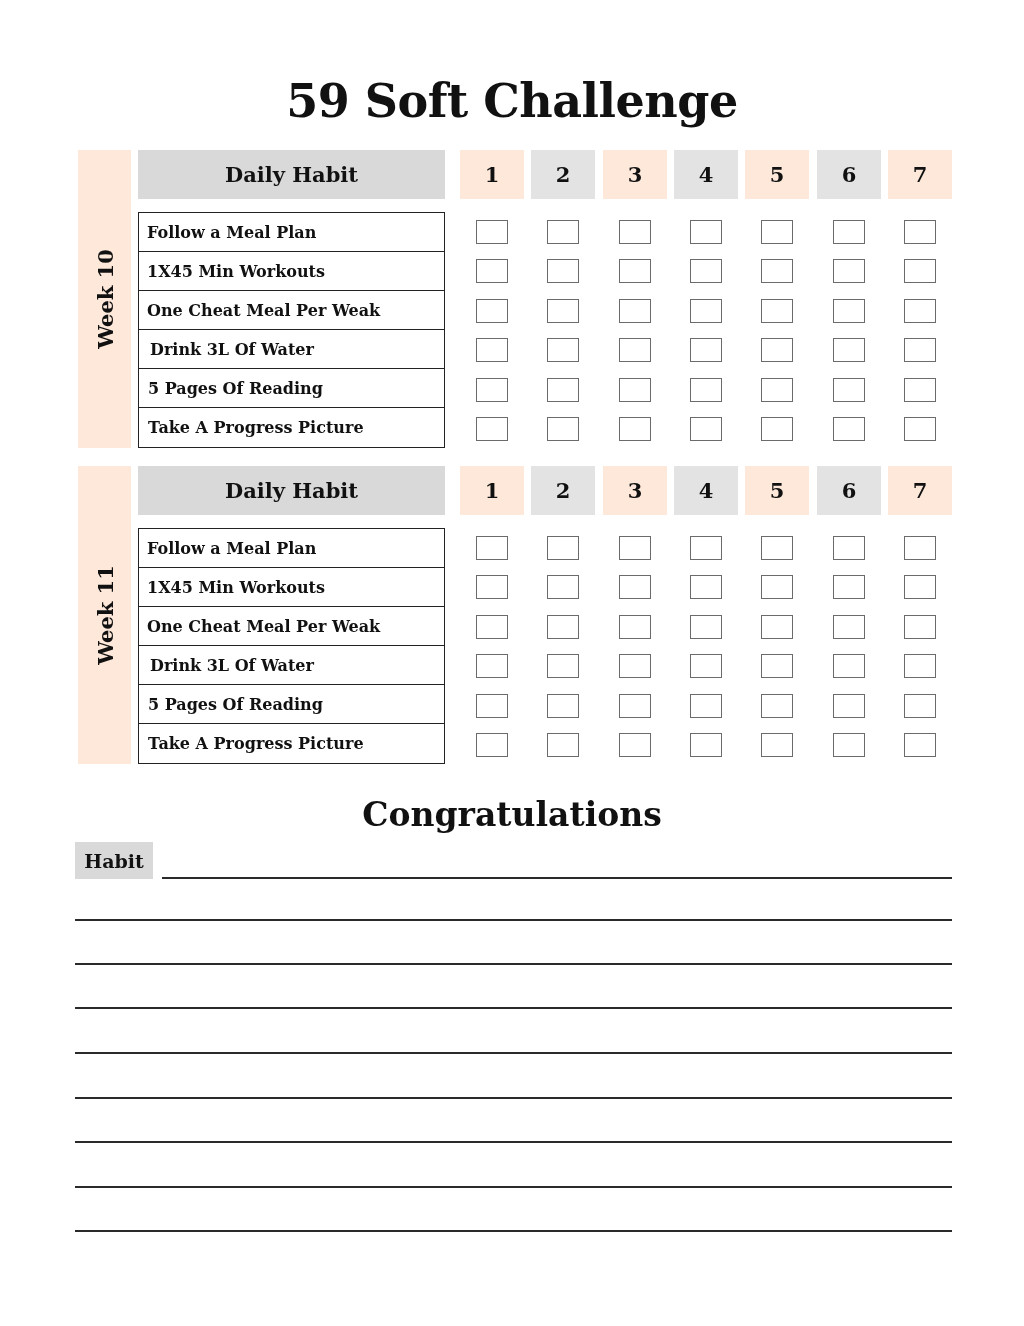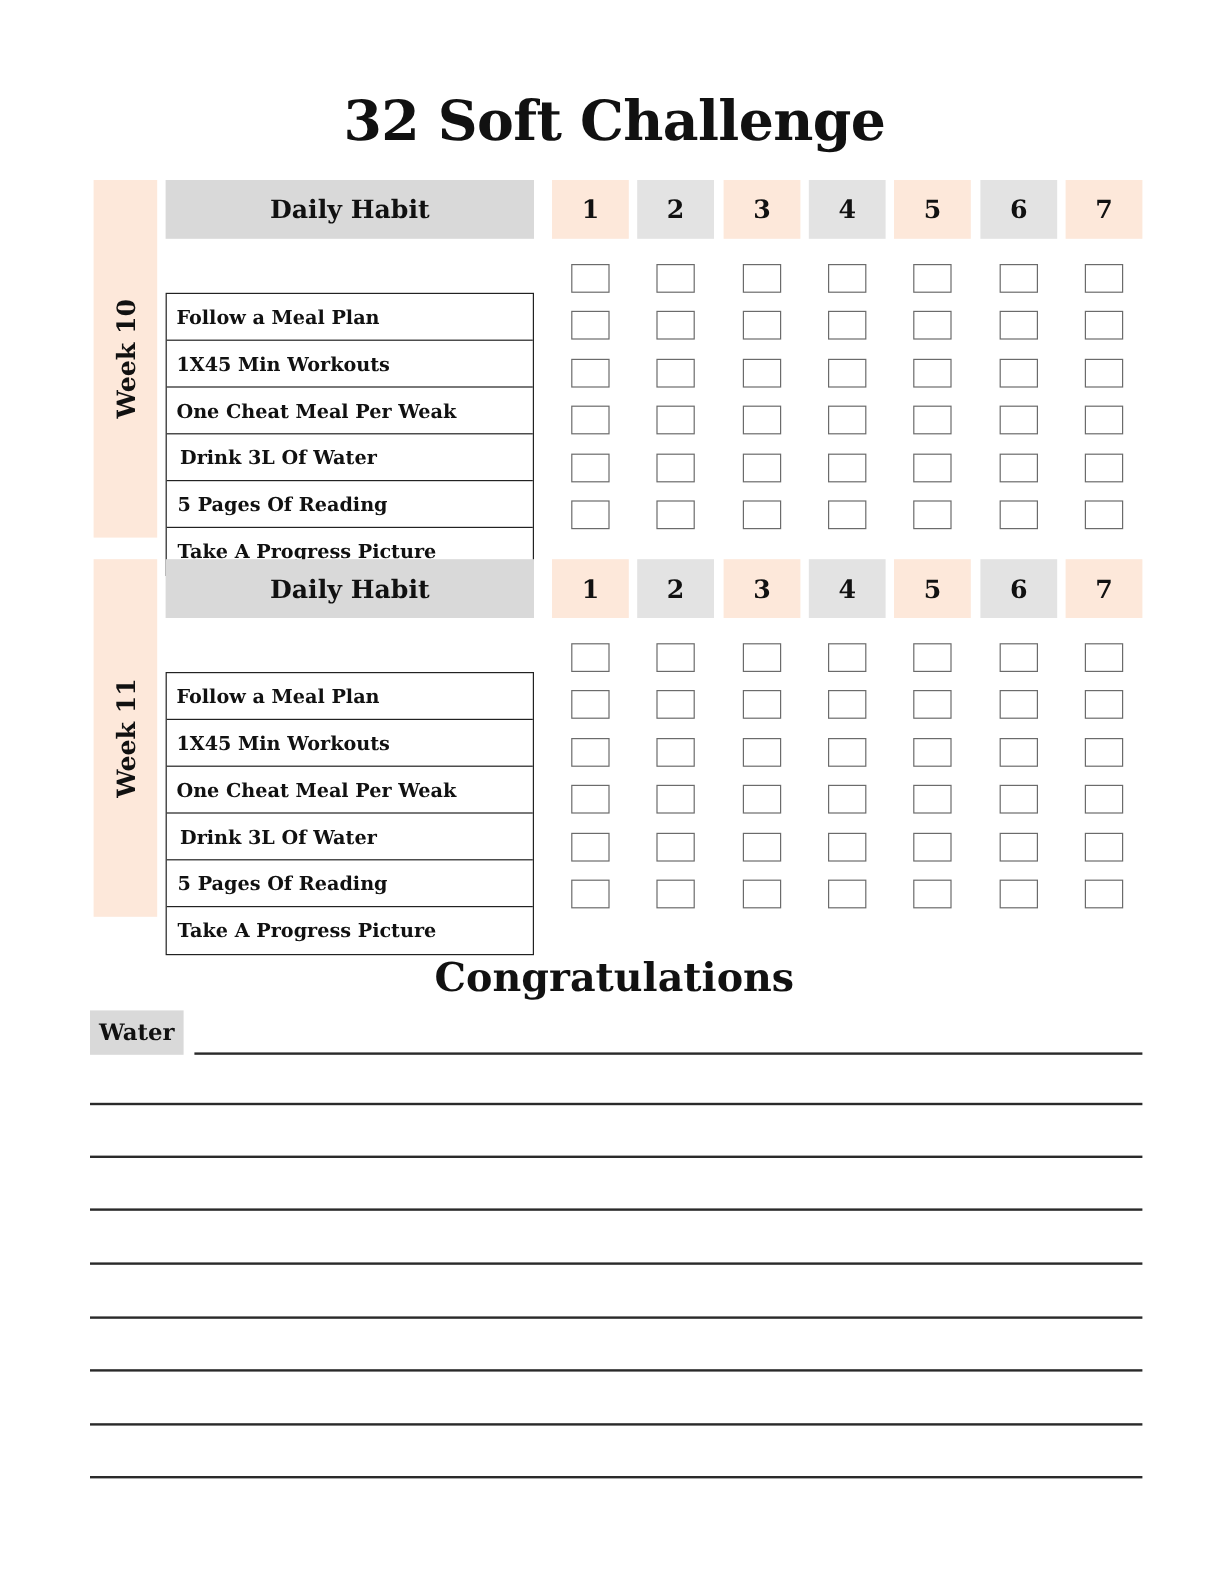--- a/index.html
+++ b/index.html
@@ -27,21 +27,21 @@
     background: #d9d9d9; display: flex; align-items: center; justify-content: center;
     font-size: 21px; font-weight: bold;
   }
   .day-head {
     position: absolute; top: 0; width: 64px; height: 49px;
     display: flex; align-items: center; justify-content: center;
     font-size: 21px; font-weight: bold;
   }
   .habit-list {
     position: absolute; left: 138px; top: 62px; width: 305px; height: 234px;
-    border: 1.5px solid #222; box-sizing: content-box; margin-top: 32px;
+    border: 1.5px solid #222; box-sizing: content-box;
   }
   .habit-row {
     height: 39px; box-sizing: border-box; border-bottom: 1.5px solid #222;
     display: flex; align-items: center; padding-left: 8px;
     font-size: 16px; font-weight: bold; white-space: nowrap;
   }
   .habit-row:last-child { border-bottom: none; text-align: center; }
   .cb {
     position: absolute; width: 32px; height: 24px; box-sizing: border-box;
     border: 1.5px solid #6b6b6b; background: #fff;
@@ -53,21 +53,21 @@
   .notes-label {
     position: absolute; left: 75px; top: 842px; width: 78px; height: 37px;
     background: #d9d9d9; display: flex; align-items: center; justify-content: center;
     font-size: 19px; font-weight: bold;
   }
   .line { position: absolute; height: 1.5px; background: #2a2a2a; }
 </style>
 </head>
 <body>
 
-<div class="title">32 Soft Challenge</div>
+<div class="title">59 Soft Challenge</div>
 
 <div class="week" style="top:150px;">
   <div class="week-side">
     <span>Week 10</span>
   </div>
   <div class="habit-head">Daily Habit</div>
   <div class="day-head" style="left:460px;background:#fde8da;">1</div>
   <div class="day-head" style="left:531px;background:#e3e3e3;">2</div>
   <div class="day-head" style="left:603px;background:#fde8da;">3</div>
   <div class="day-head" style="left:674px;background:#e3e3e3;">4</div>
@@ -187,21 +187,21 @@
     <div class="cb" style="left: 547px; top: 267px;"></div>
     <div class="cb" style="left: 619px; top: 267px;"></div>
     <div class="cb" style="left: 690px; top: 267px;"></div>
     <div class="cb" style="left: 761px; top: 267px;"></div>
     <div class="cb" style="left: 833px; top: 267px;"></div>
     <div class="cb" style="left: 904px; top: 267px;"></div>
   </div>
 
 <div class="congrats">Congratulations</div>
 
-<div class="notes-label">Water</div>
+<div class="notes-label">Habit</div>
 <div class="line" style="left:162px;width:790px;top:877px;"></div>
 <div class="line" style="left:75px;width:877px;top:919px;"></div>
 <div class="line" style="left:75px;width:877px;top:963px;"></div>
 <div class="line" style="left:75px;width:877px;top:1007px;"></div>
 <div class="line" style="left:75px;width:877px;top:1052px;"></div>
 <div class="line" style="left:75px;width:877px;top:1097px;"></div>
 <div class="line" style="left:75px;width:877px;top:1141px;"></div>
 <div class="line" style="left:75px;width:877px;top:1186px;"></div>
 <div class="line" style="left:75px;width:877px;top:1230px;"></div>
 

